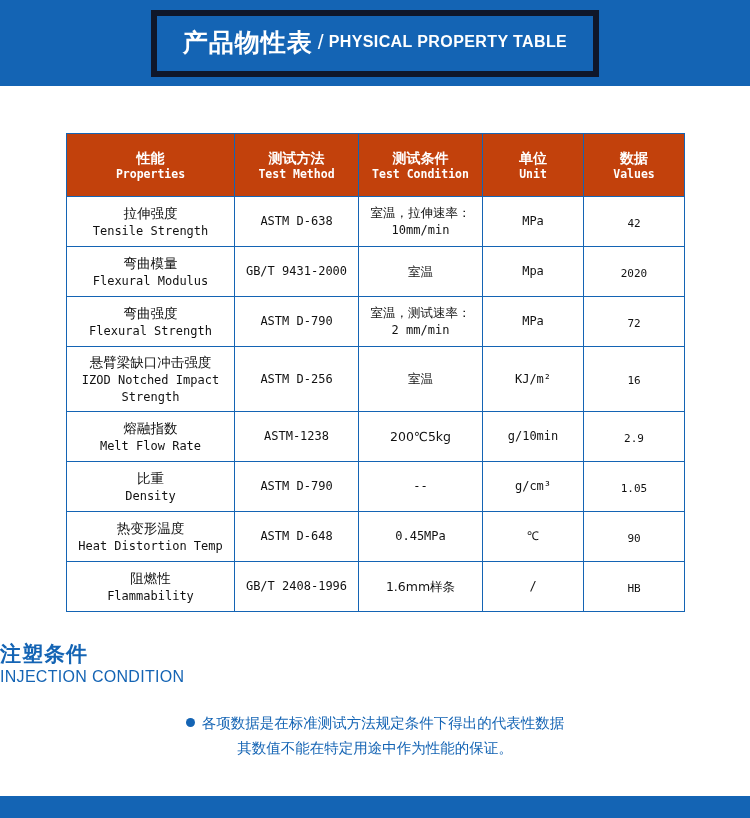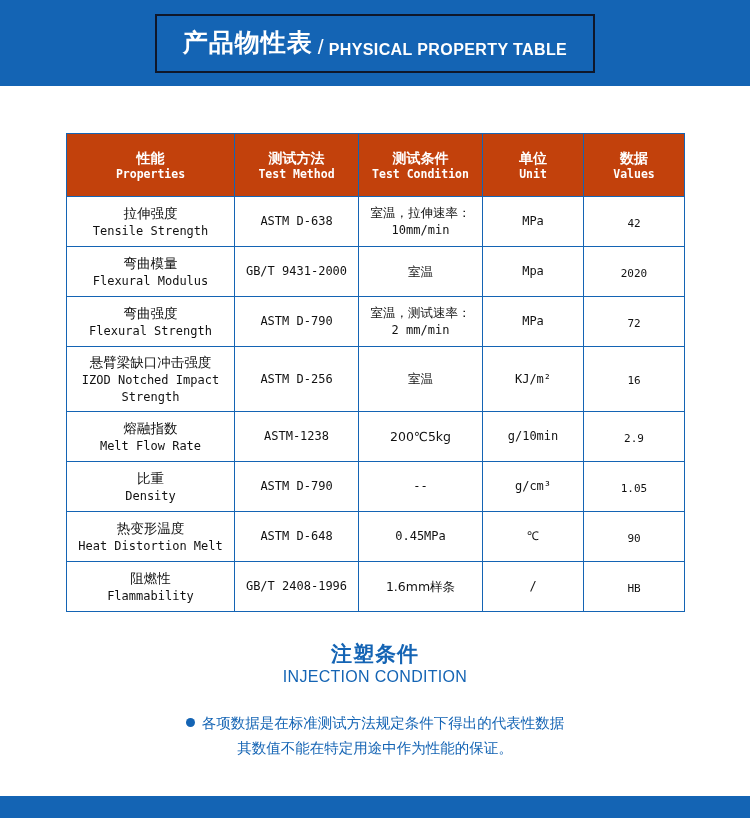--- a/index.html
+++ b/index.html
@@ -24,24 +24,24 @@
   .banner {
     position: relative;
     width: 750px;
     height: 86px;
     background: #1464b4;
     display: flex;
     align-items: center;
     justify-content: center;
   }
   .banner-box {
-    border: 2px solid #0f172a;
+    border: 6px solid #0f172a;
     padding: 10px 26px 12px 26px;
     display: flex;
-    align-items: flex-end;
+    align-items: center;
     gap: 2px;
   }
   .banner-cn {
     color: #ffffff;
     font-size: 25px;
     font-weight: bold;
     letter-spacing: 1px;
     font-family: "DejaVu Sans", sans-serif;
   }
   .banner-sep {
@@ -136,21 +136,21 @@
   .col-method { width: 124px; }
   .col-cond { width: 124px; }
   .col-unit { width: 101px; }
   .col-val { width: 101px; }
   .row-h2 { height: 50px; }
   .row-h3 { height: 65px; }
 
   
   .inj-title {
     margin-top: 28px;
-    text-align: center;
+    text-align: left;
   }
   .inj-title-cn {
     color: #1464b4;
     font-size: 21px;
     font-weight: bold;
     letter-spacing: 1px;
     font-family: "DejaVu Sans", sans-serif;
     line-height: 28px;
   }
   .inj-title-en {
@@ -384,21 +384,21 @@
             <span class="cell-mono">g/cm³</span>
           </td>
           <td>
             <span class="cell-val">1.05</span>
           </td>
         </tr>
 
         <tr class="row-h2">
           <td>
             <span class="cell-cn">热变形温度</span>
-            <span class="cell-en">Heat Distortion Melt</span>
+            <span class="cell-en">Heat Distortion Temp</span>
           </td>
           <td>
             <span class="cell-mono">ASTM D-648</span>
           </td>
           <td>
             <span class="cell-mono">0.45MPa</span>
           </td>
           <td>
             <span class="cell-mono">℃</span>
           </td>

